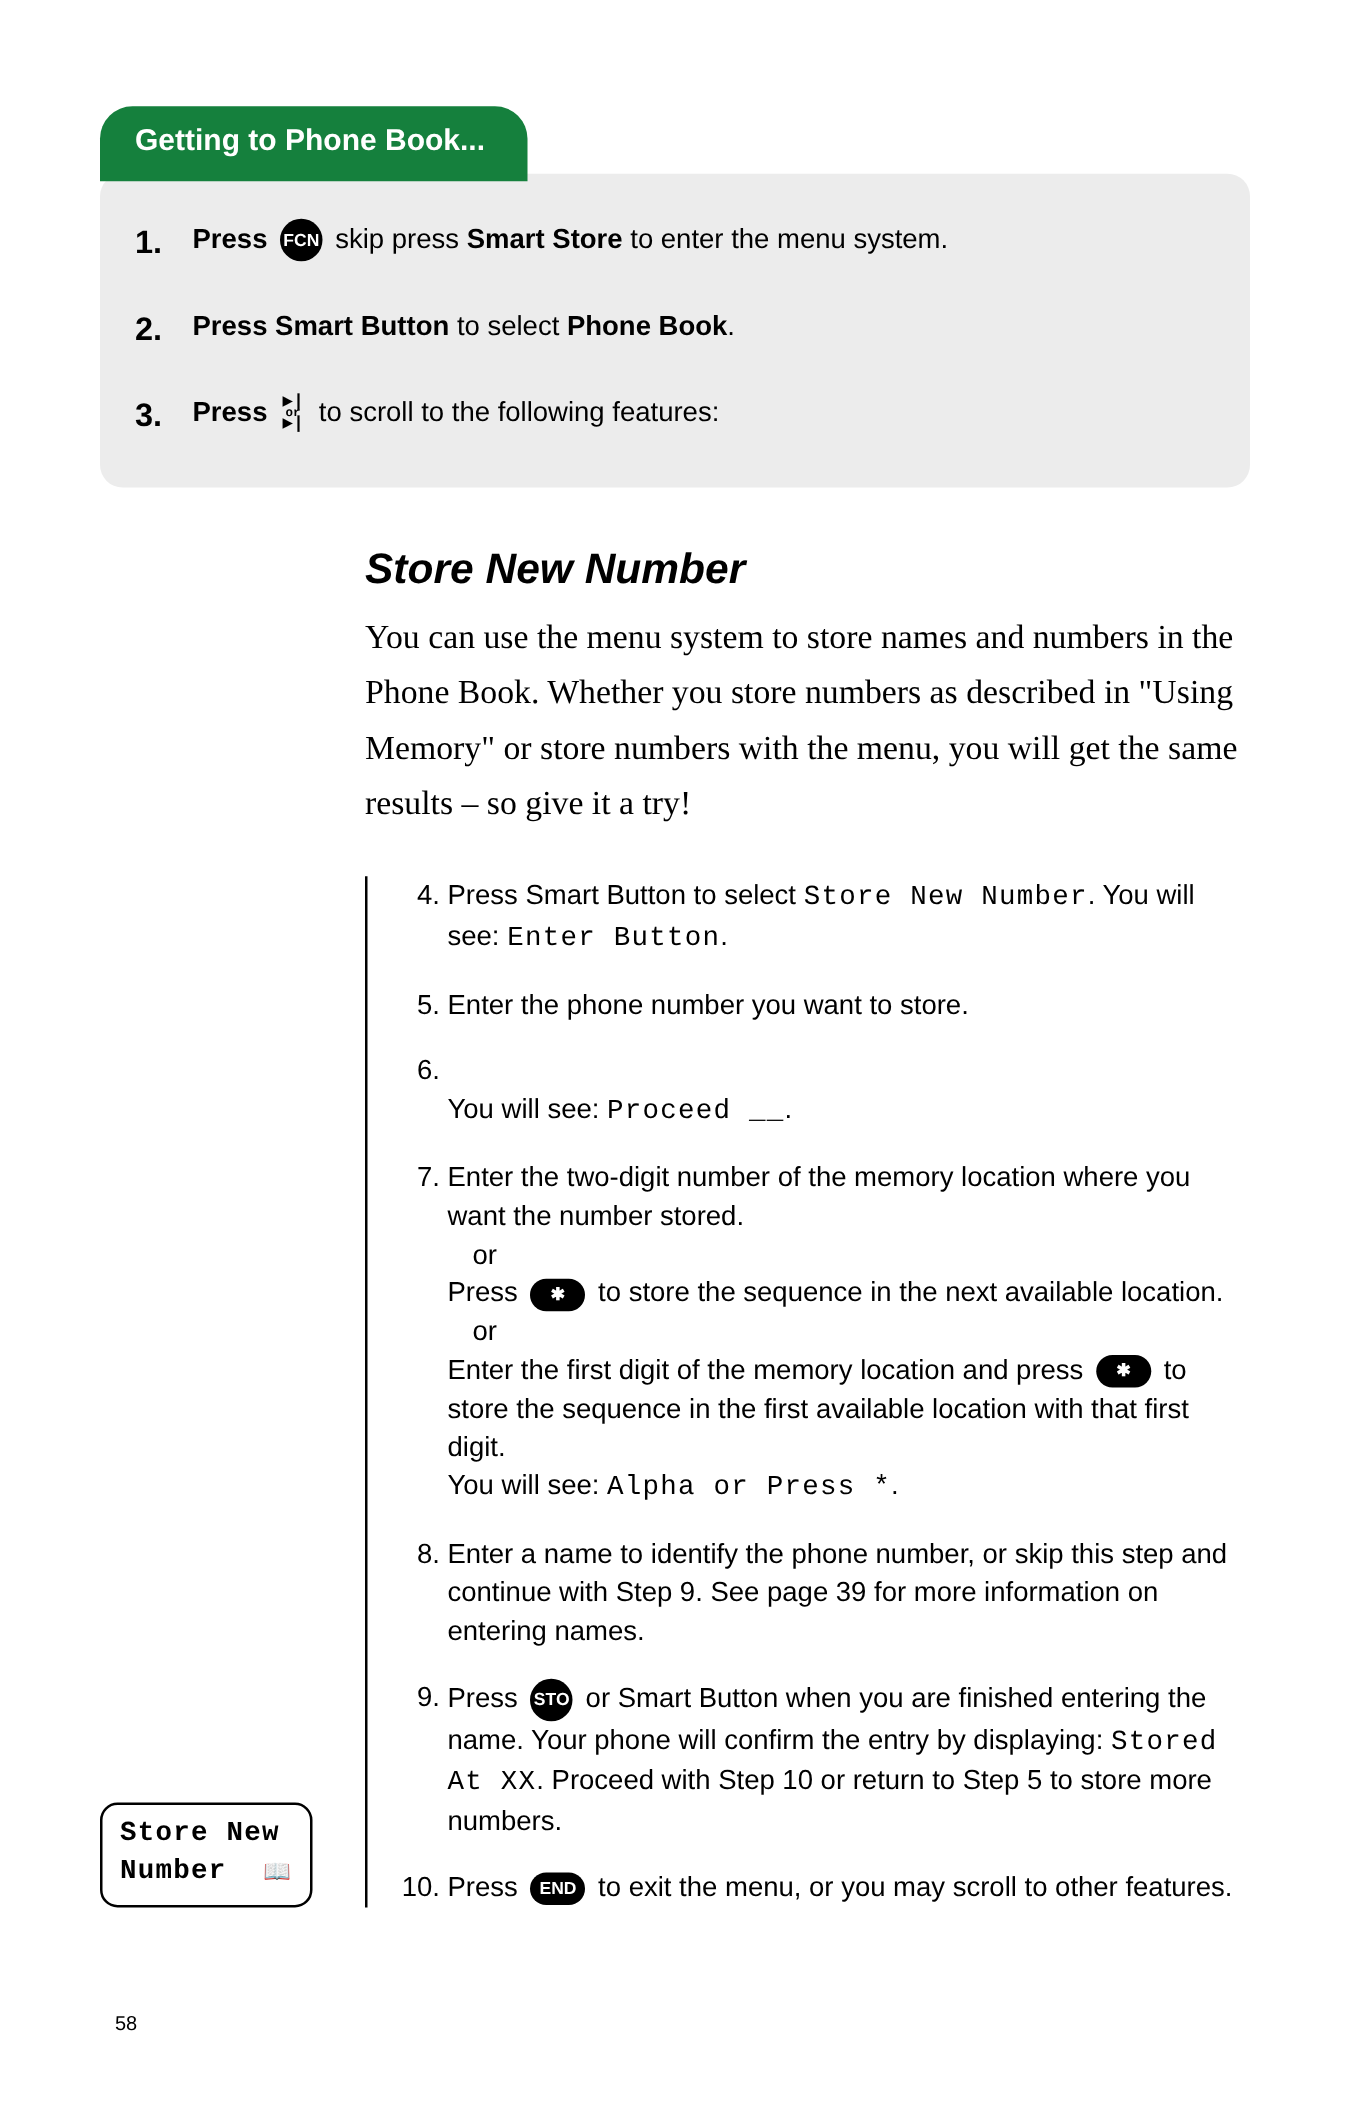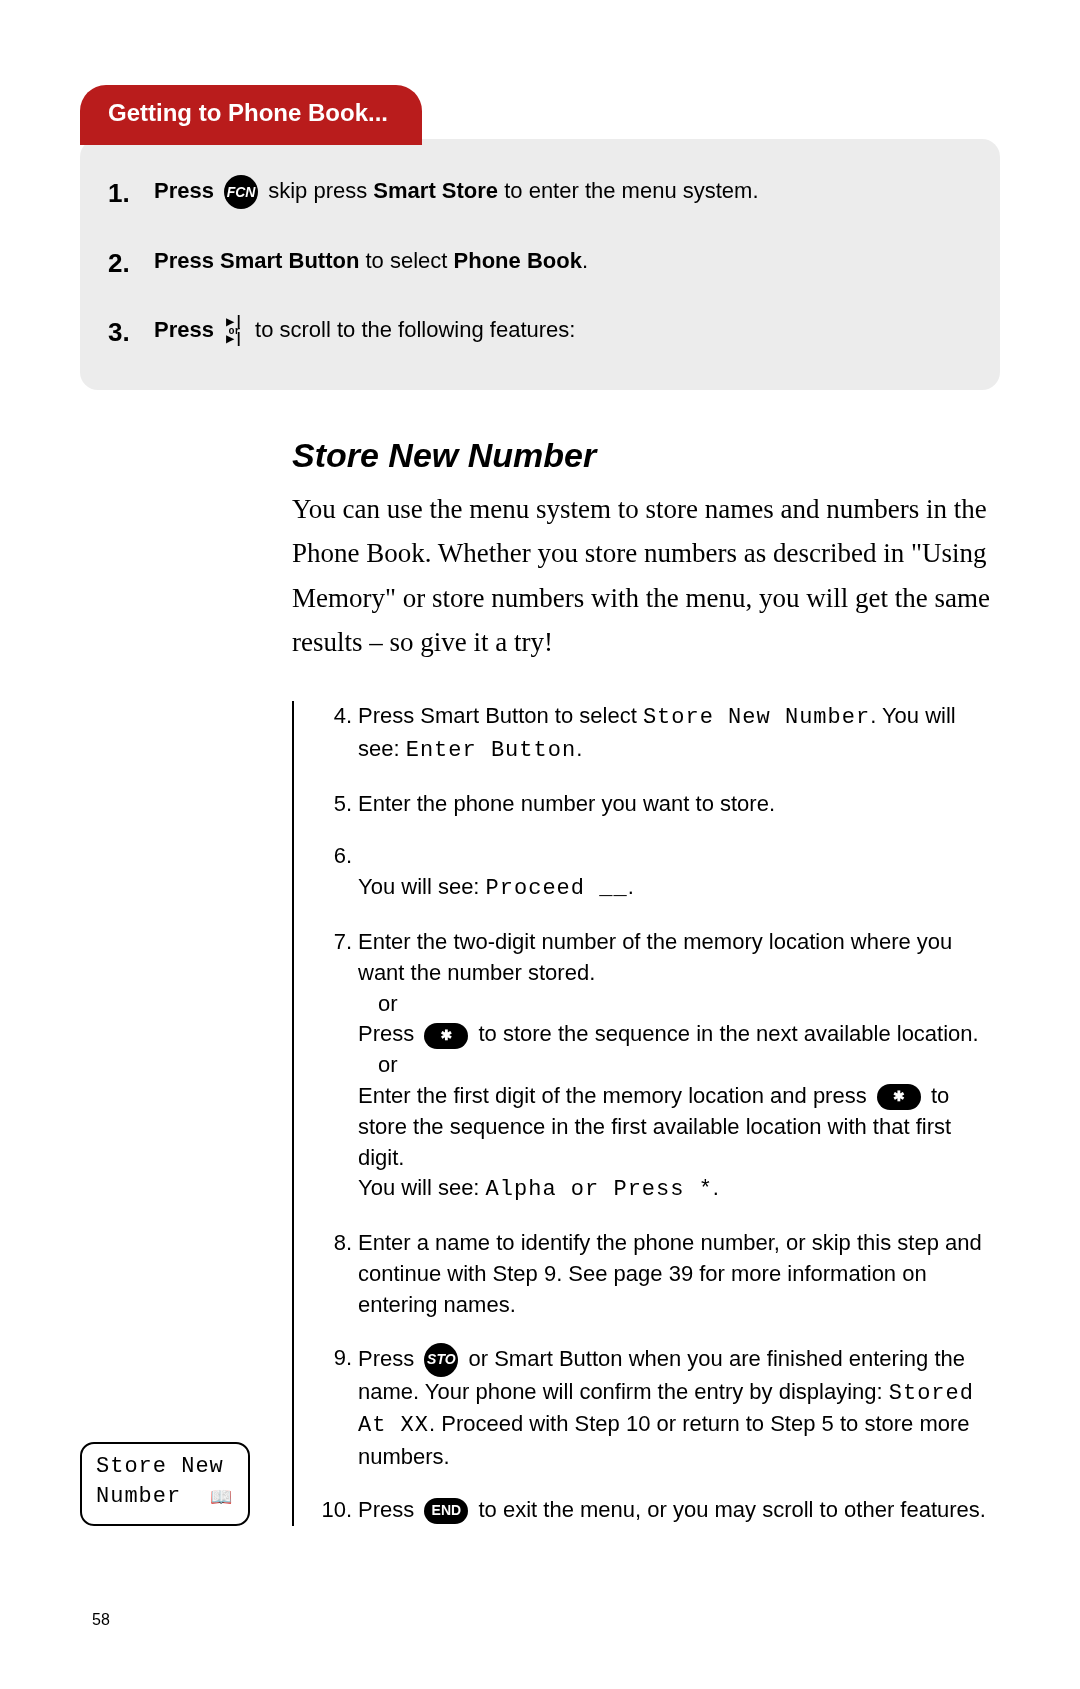--- a/index.html
+++ b/index.html
@@ -17,21 +17,21 @@
     height: 1689px;
     padding: 85px 80px 60px 80px;
     box-sizing: border-box;
   }
   .tab-wrap {
     display: inline-block;
     margin-bottom: 0;
   }
   .tab {
     display: inline-block;
-    background: #b91c1c;
+    background: #15803d;
     color: #fff;
     font-weight: bold;
     font-size: 24px;
     padding: 14px 34px 18px 28px;
     border-top-left-radius: 26px;
     border-top-right-radius: 26px;
   }
   .graybox {
     background: #ececec;
     border-radius: 18px;
@@ -66,21 +66,20 @@
     justify-content: center;
     background: #000;
     color: #fff;
     border-radius: 50%;
     font-size: 14px;
     font-weight: bold;
     width: 34px;
     height: 34px;
     vertical-align: middle;
     margin: 0 4px;
-    font-style: italic;
   }
   .pill-key {
     display: inline-flex;
     align-items: center;
     justify-content: center;
     background: #000;
     color: #fff;
     border-radius: 14px;
     font-size: 14px;
     font-weight: bold;
@@ -128,20 +127,21 @@
     border: 2.5px solid #000;
     border-radius: 14px;
     padding: 8px 14px 12px 14px;
     width: 170px;
     box-sizing: border-box;
     font-family: "Courier New", monospace;
     font-size: 22px;
     line-height: 1.35;
     letter-spacing: 1px;
     position: relative;
+    font-weight: bold;
   }
   .lcd-line1 {}
   .lcd-line2 {
     display: flex;
     justify-content: space-between;
     align-items: center;
   }
   .book-icon {
     font-family: sans-serif;
     font-size: 18px;

